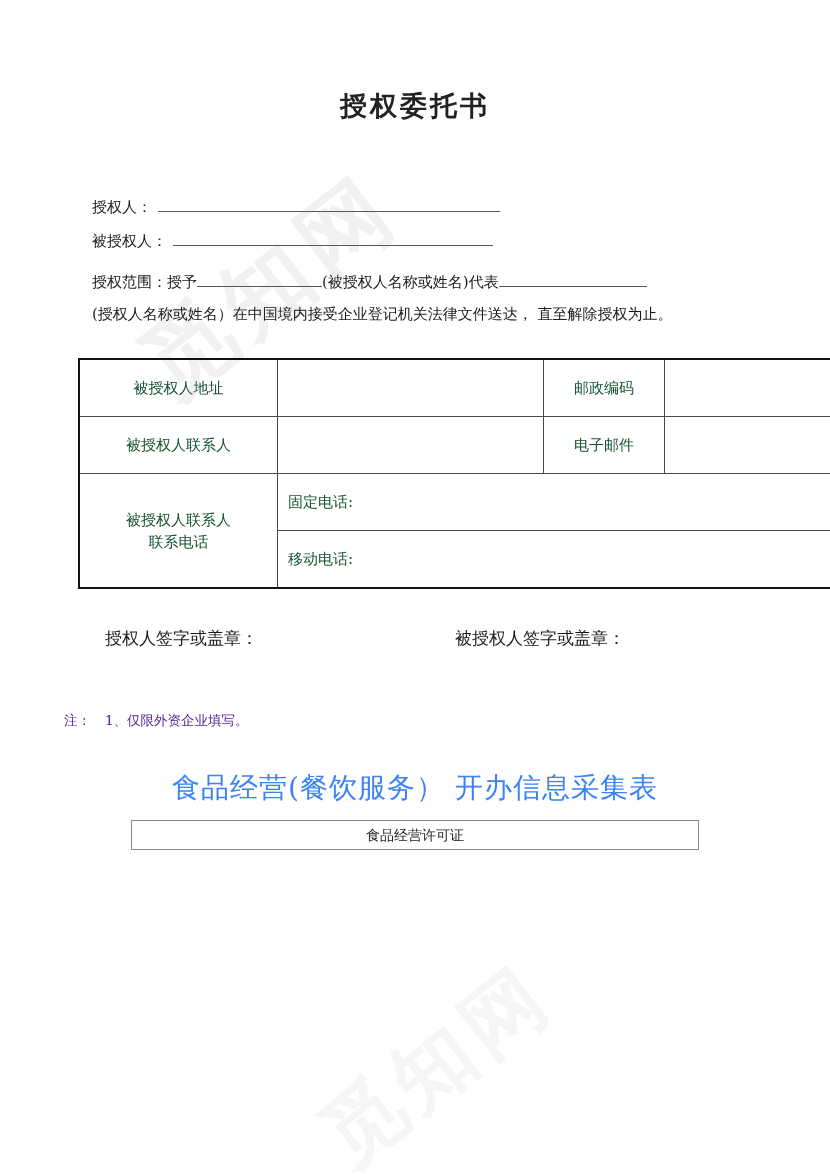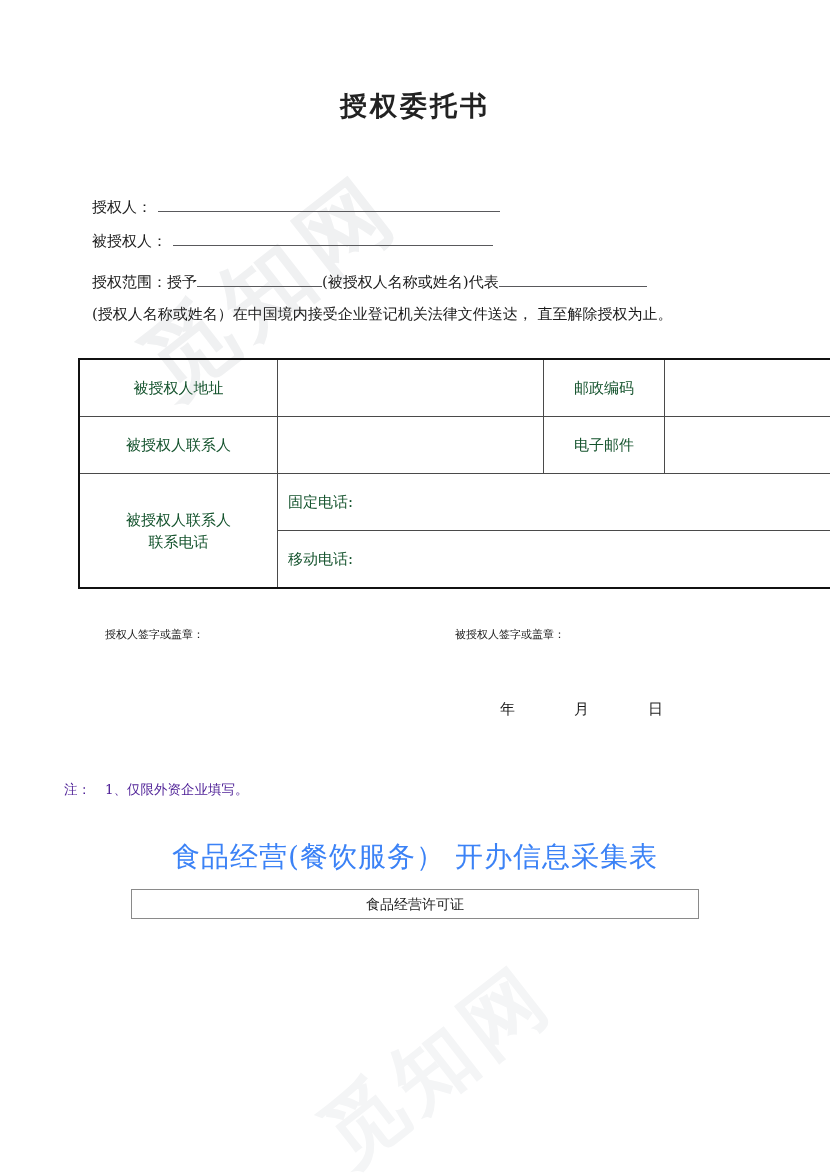--- a/index.html
+++ b/index.html
@@ -118,21 +118,21 @@
   .col-b { width: 245px; }
   .col-c { width: 100px; }
   .col-d { width: 148px; }
   .two-line { line-height: 22px; }
 
   
   .sign-row {
     margin-top: 38px;
     padding-left: 105px;
     padding-right: 82px;
-    font-size: 11px;
+    font-size: 17px;
     display: flex;
   }
   .sign-left { width: 350px; }
   .sign-right { }
 
   .date-row {
     margin-top: 58px;
     padding-left: 500px;
     font-size: 15px;
     letter-spacing: 1px;
@@ -222,23 +222,20 @@
         </tr>
       </tbody>
         </table>
     </div>
 
     <div class="sign-row">
       <div class="sign-left">授权人签字或盖章：</div>
       <div class="sign-right">被授权人签字或盖章：</div>
     </div>
 
-    <div class="date-row">
-      <span>年</span><span>月</span><span>日</span>
-    </div>
 
     <div class="notes">
       <div class="note-line">
         <span>注：</span><span style="display:inline-block;width:14px;"></span><span>1、仅限外资企业填写。</span>
       </div>
     </div>
 
     <div class="sec2-title">食品经营(餐饮服务） 开办信息采集表</div>
     <div class="sec2-box">食品经营许可证</div>
 

